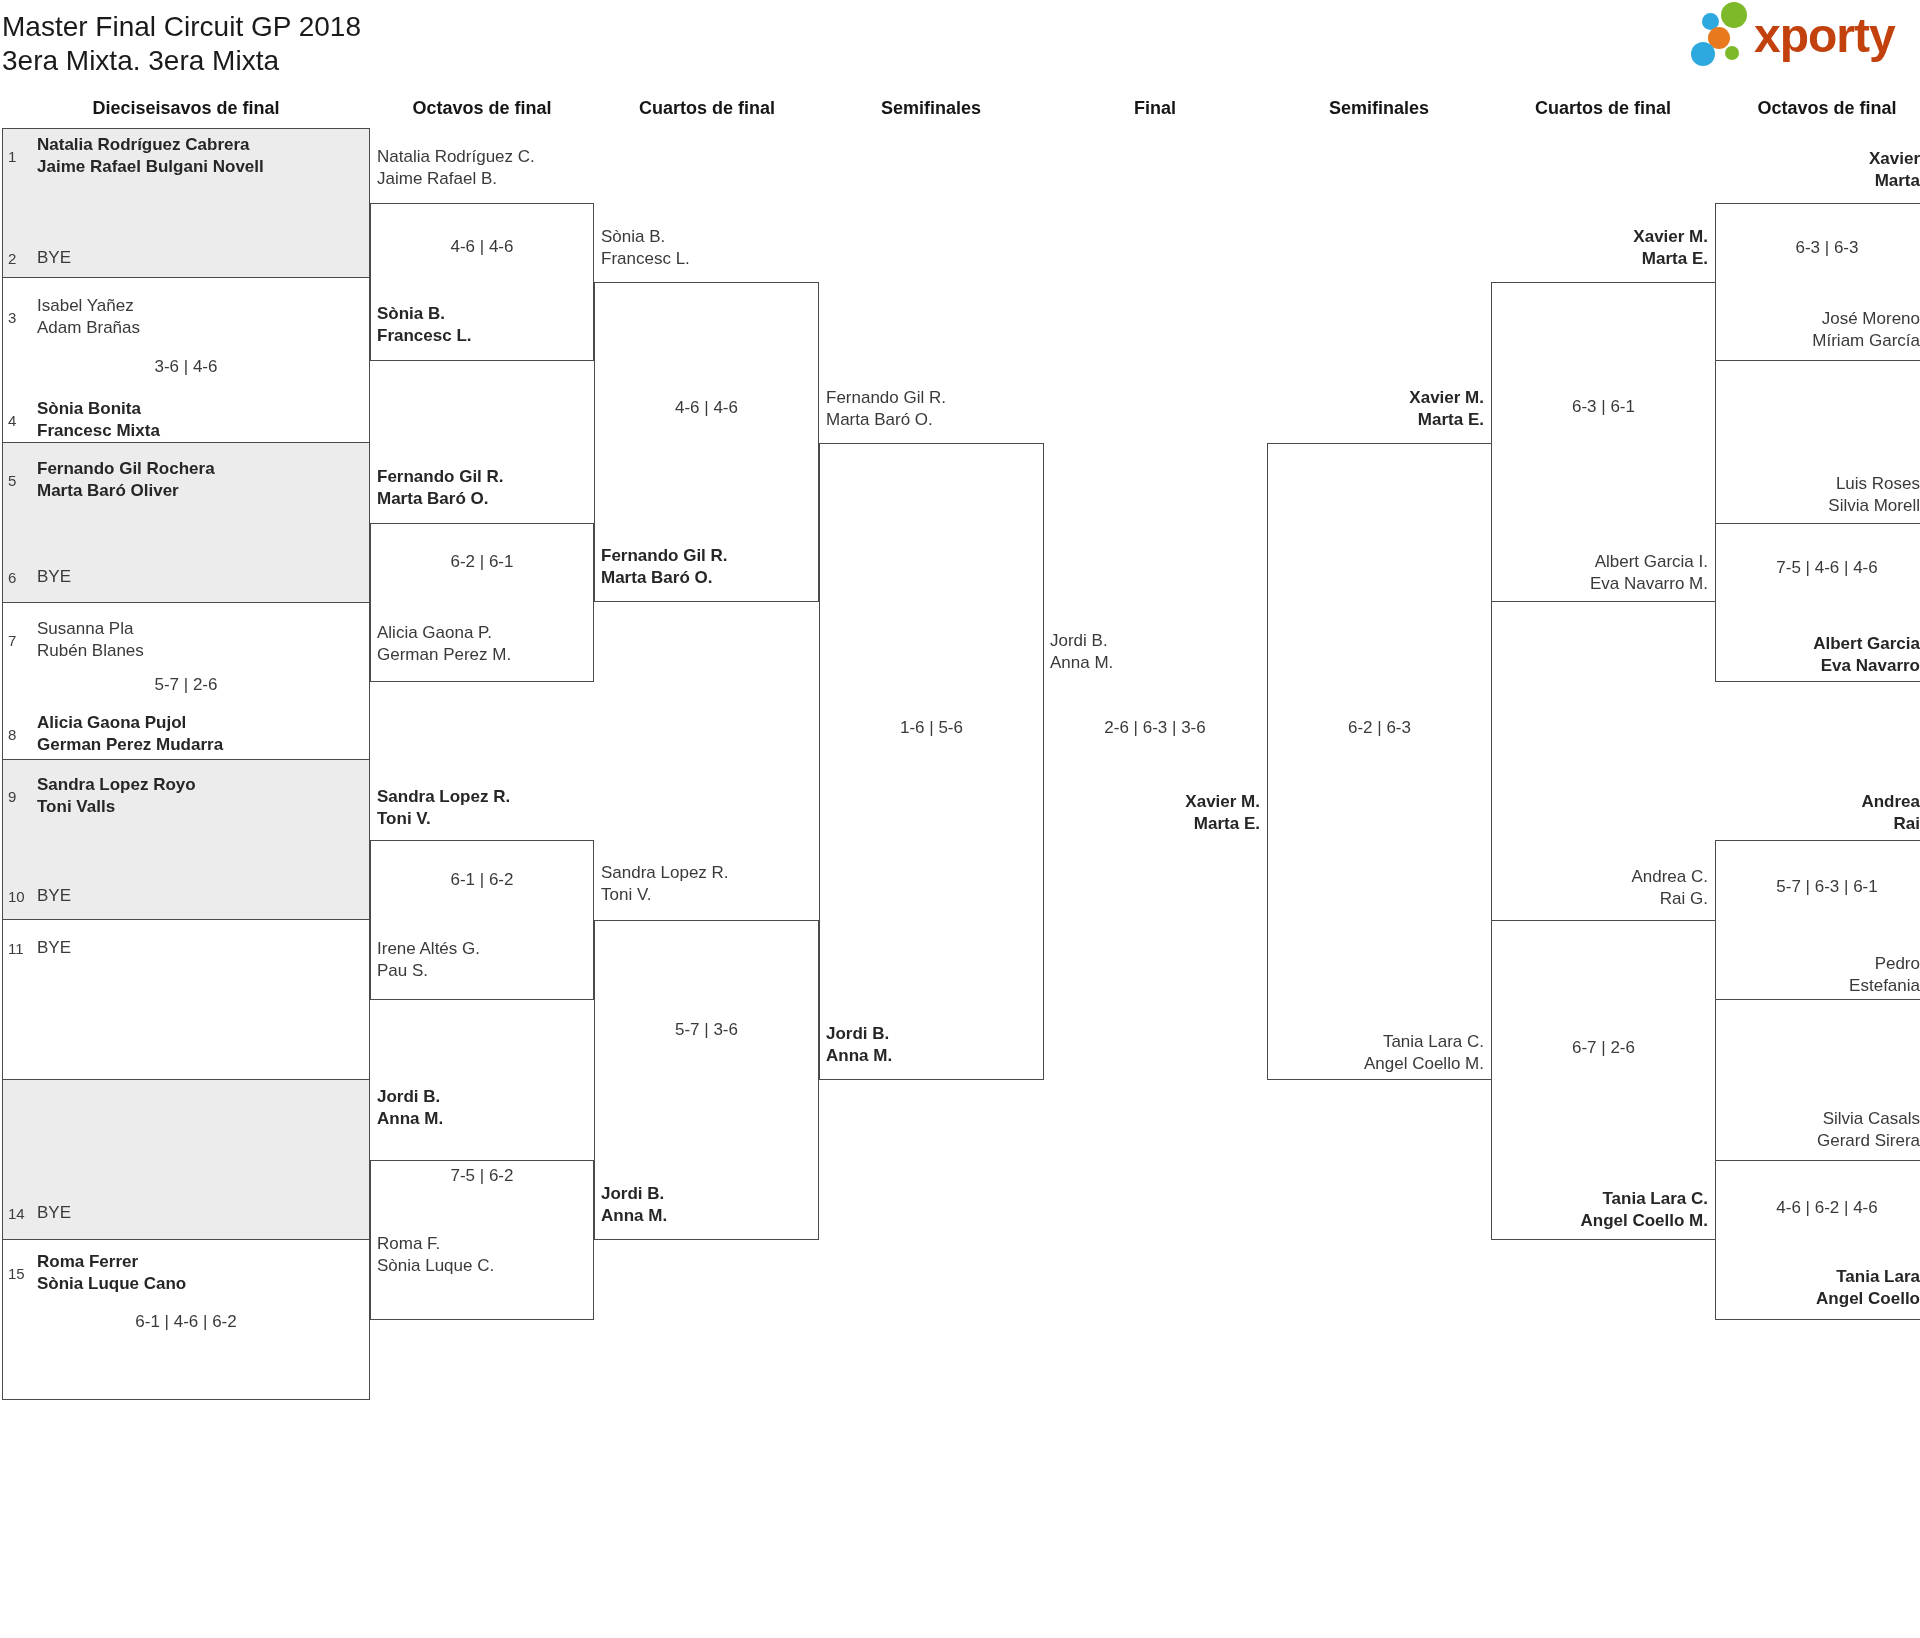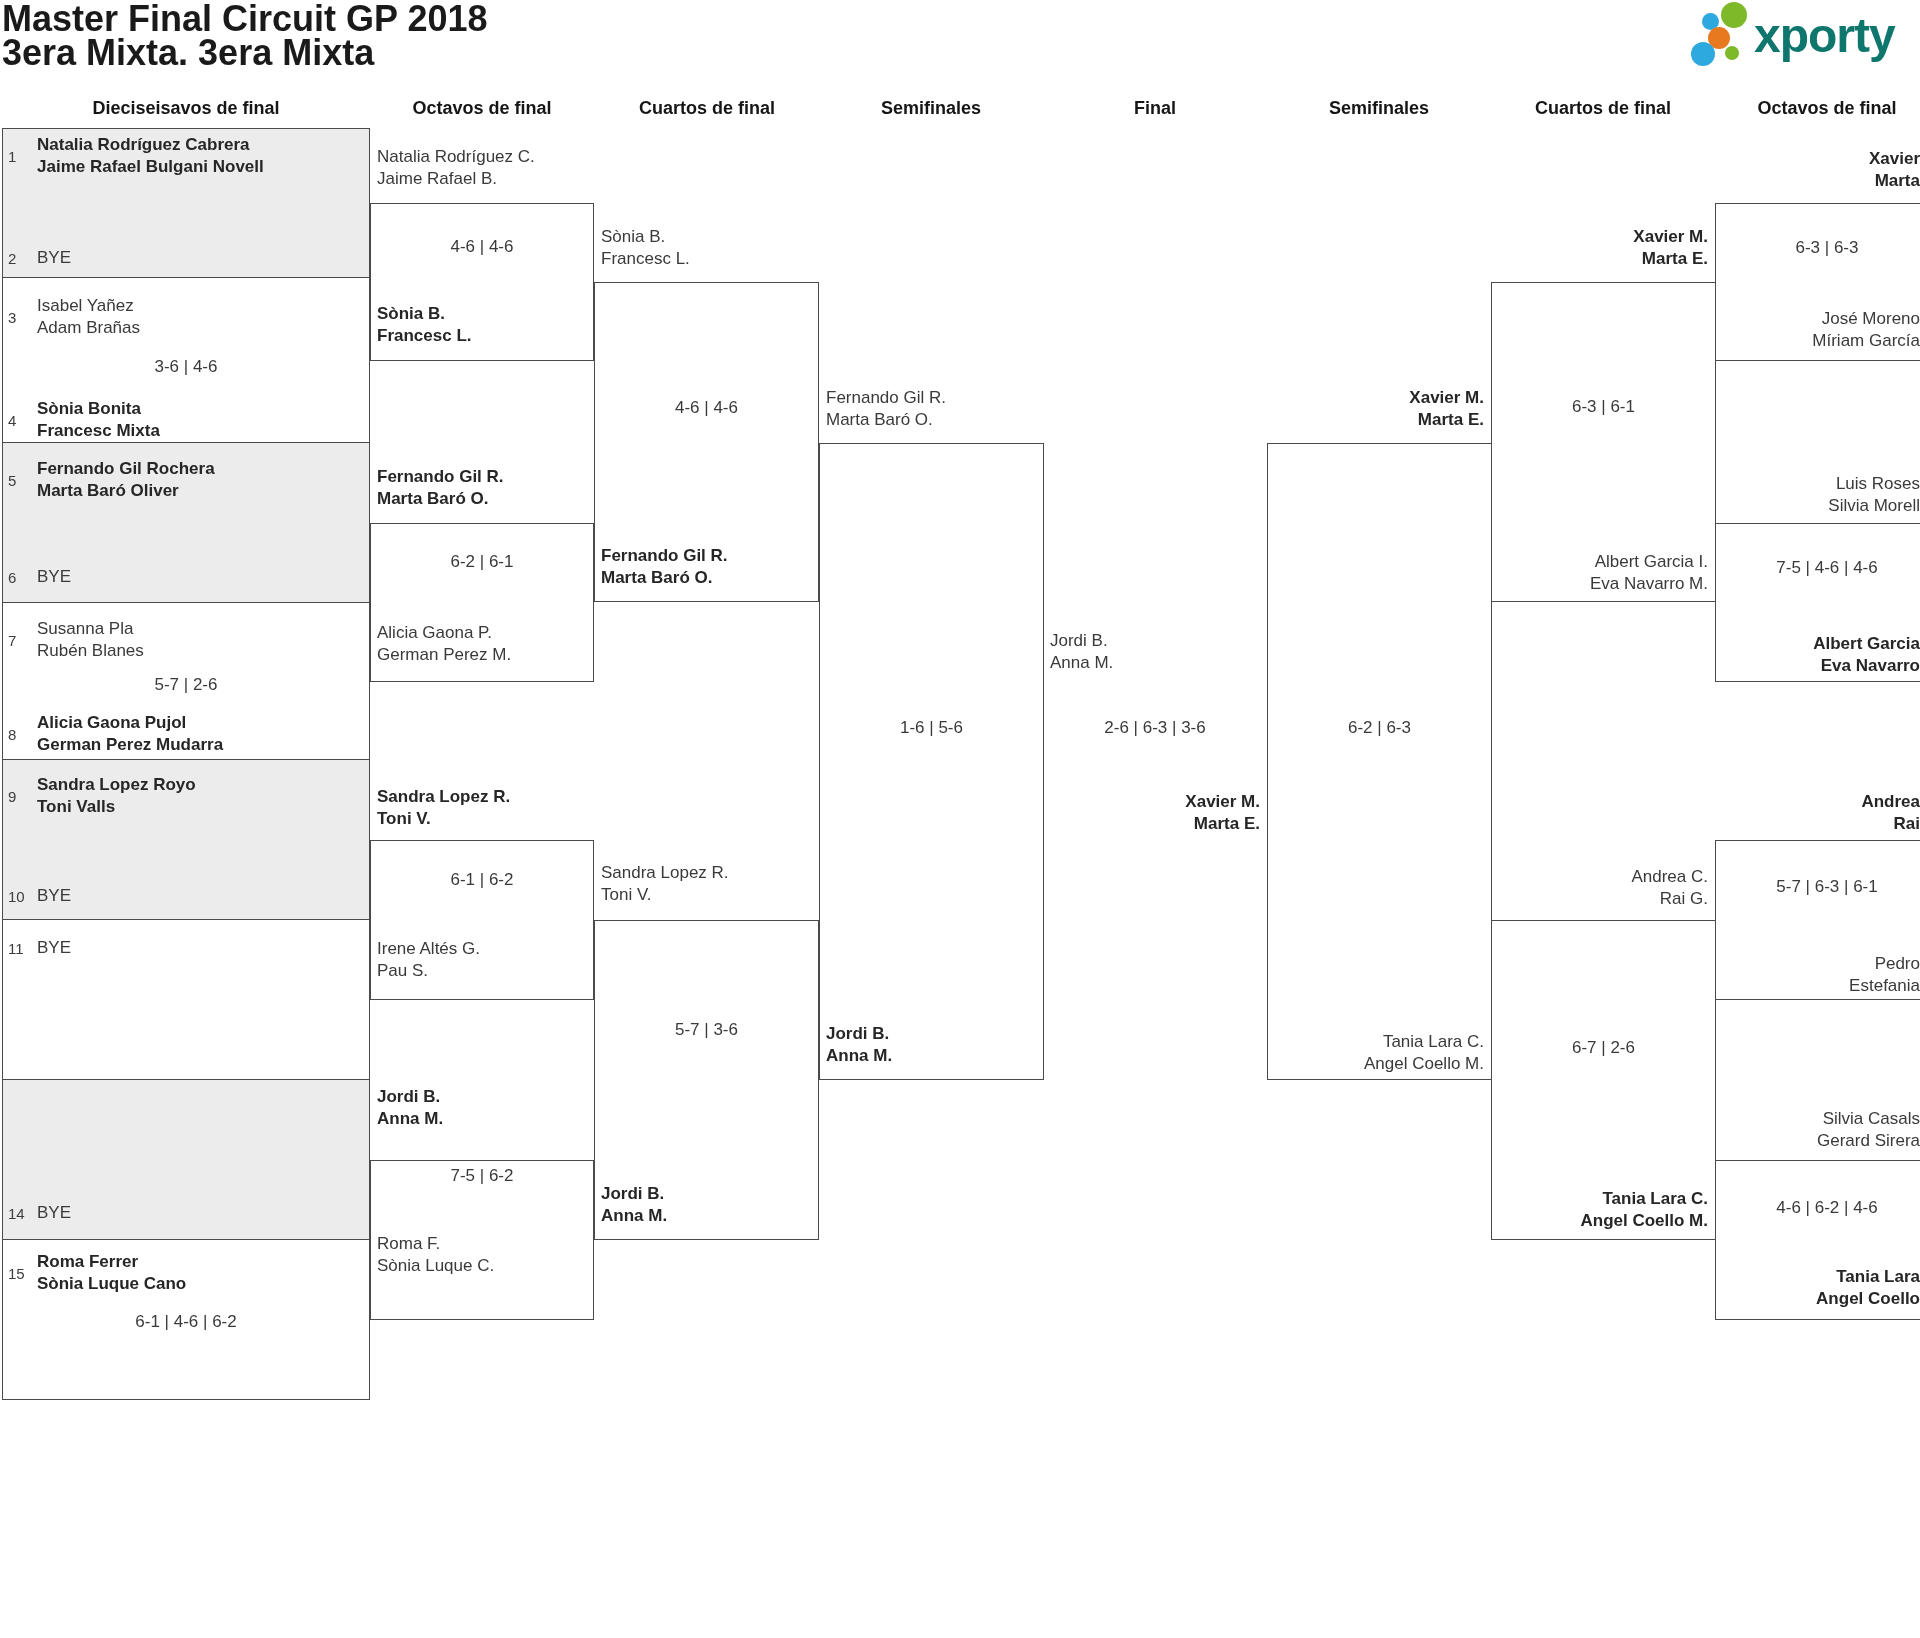--- a/index.html
+++ b/index.html
@@ -1,18 +1,18 @@
 <!DOCTYPE html>
 <html><head>
 <meta charset="utf-8">
 <style>
   html,body{margin:0;padding:0;background:#fff;}
   #page{position:relative;width:1920px;height:1638px;background:#fff;overflow:hidden;
         font-family:"Liberation Sans",sans-serif;}
-  .title{position:absolute;left:2px;top:2px;font-size:36px;line-height:34px;font-weight:700;
+  .title{position:absolute;left:2px;top:10px;font-size:28px;line-height:34px;font-weight:400;
          color:#1a1a1a;white-space:pre-line;}
   .hdr{position:absolute;top:98px;width:240px;text-align:center;font-size:18px;font-weight:700;color:#161616;}
   .box{position:absolute;border:1px solid #4a4a4a;box-sizing:border-box;background:transparent;}
   .box.grey{background:#ececec;}
   .box.nt{border-top:none;}
   .entry{position:absolute;left:8px;width:356px;display:flex;align-items:center;}
   .entry .num{flex:none;width:29px;font-size:15px;color:#3d3d3d;}
   .entry .nm{font-size:17px;line-height:22px;white-space:pre-line;color:#3a3a3a;}
   .entry.b .nm{font-weight:700;color:#262626;}
   .lbl{position:absolute;font-size:17px;line-height:22px;white-space:pre-line;color:#3a3a3a;}
@@ -20,21 +20,21 @@
   .lbl.ra{text-align:right;}
   .score{position:absolute;font-size:17px;line-height:22px;color:#3a3a3a;text-align:center;}
   .logo{position:absolute;left:1688px;top:0;width:232px;height:72px;}
   .dot{position:absolute;border-radius:50%;}
   .d-green-big{left:33px;top:2px;width:26px;height:26px;background:#7db928;}
   .d-blue-small{left:14px;top:13px;width:17px;height:17px;background:#2ea9e0;}
   .d-orange{left:20px;top:27px;width:22px;height:22px;background:#e8791e;}
   .d-blue-big{left:3px;top:42px;width:24px;height:24px;background:#2ea9e0;}
   .d-green-small{left:37px;top:46px;width:14px;height:14px;background:#7db928;}
   .wordmark{position:absolute;left:66px;top:8px;font-size:48px;font-weight:800;letter-spacing:-1px;
-            color:#0f766e;font-family:"Liberation Sans",sans-serif;}
+            color:#c2410c;font-family:"Liberation Sans",sans-serif;}
 </style>
 </head>
 <body>
 
 <div id="page">
 
   <div class="title"><span>Master Final Circuit GP 2018</span><br><span>3era Mixta. 3era Mixta</span></div>
 
   <div class="logo">
     <span class="dot d-green-big"></span>

